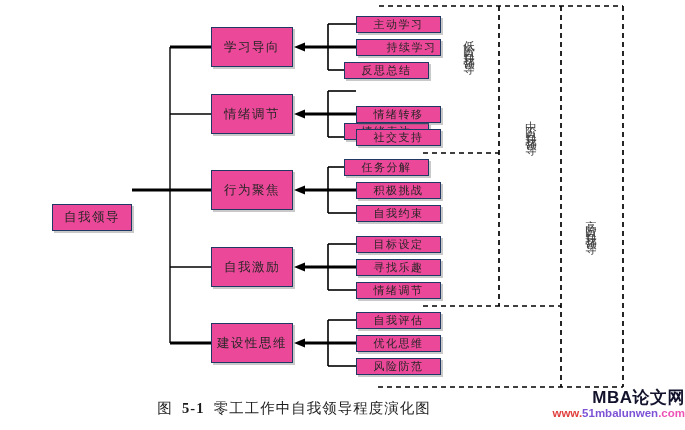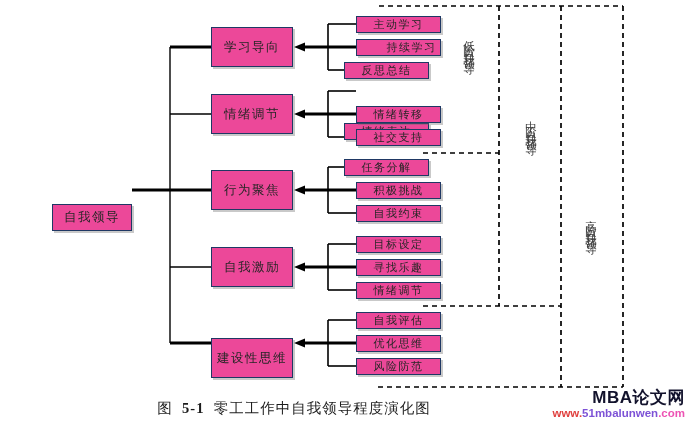--- a/index.html
+++ b/index.html
@@ -113,21 +113,21 @@
   </div>
   <div class="nodebox catbox" style="left:211px;top:94px;">
     <span>情绪调节</span>
   </div>
   <div class="nodebox catbox" style="left:211px;top:170px;">
     <span>行为聚焦</span>
   </div>
   <div class="nodebox catbox" style="left:211px;top:247px;">
     <span>自我激励</span>
   </div>
-  <div class="nodebox catbox" style="left:211px;top:338px;">
+  <div class="nodebox catbox" style="left:211px;top:323px;">
     <span>建设性思维</span>
   </div>
 
   <div class="nodebox leafbox" style="left:356px;top:15.5px;">
     <span>主动学习</span>
   </div>
   <div class="nodebox leafbox" style="left:356px;top:38.5px;padding-left:26px;">
     <span>持续学习</span>
   </div>
   <div class="nodebox leafbox" style="left:344px;top:61.5px;">

